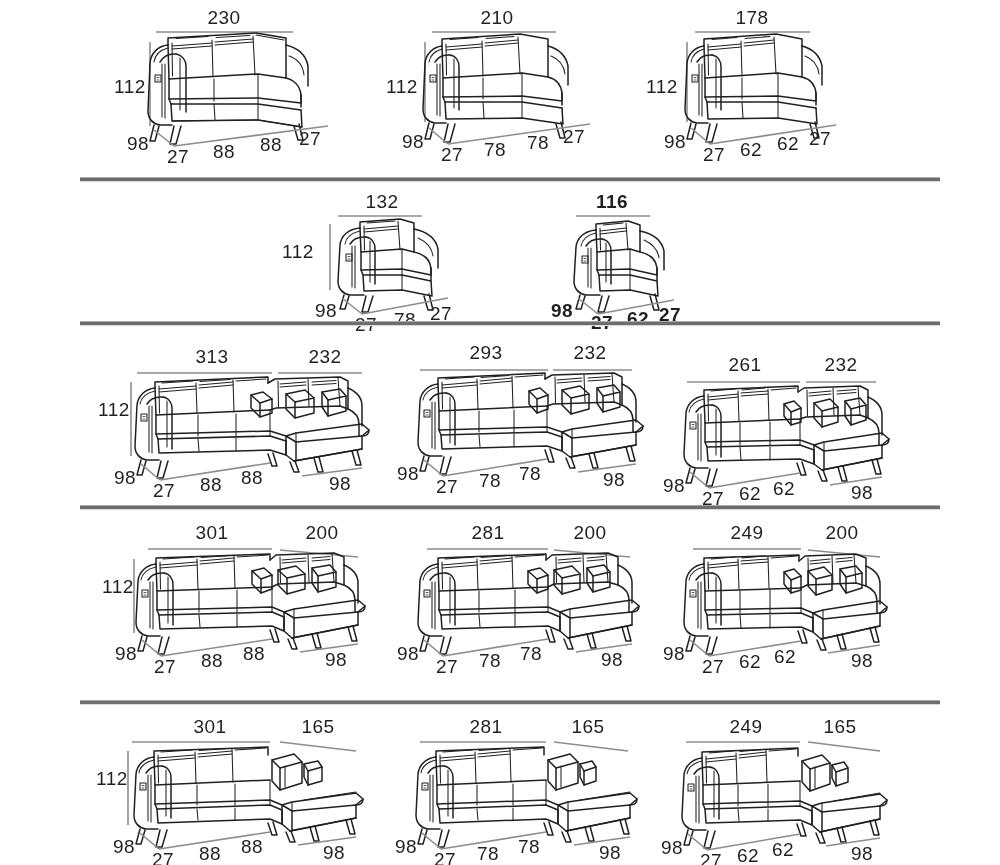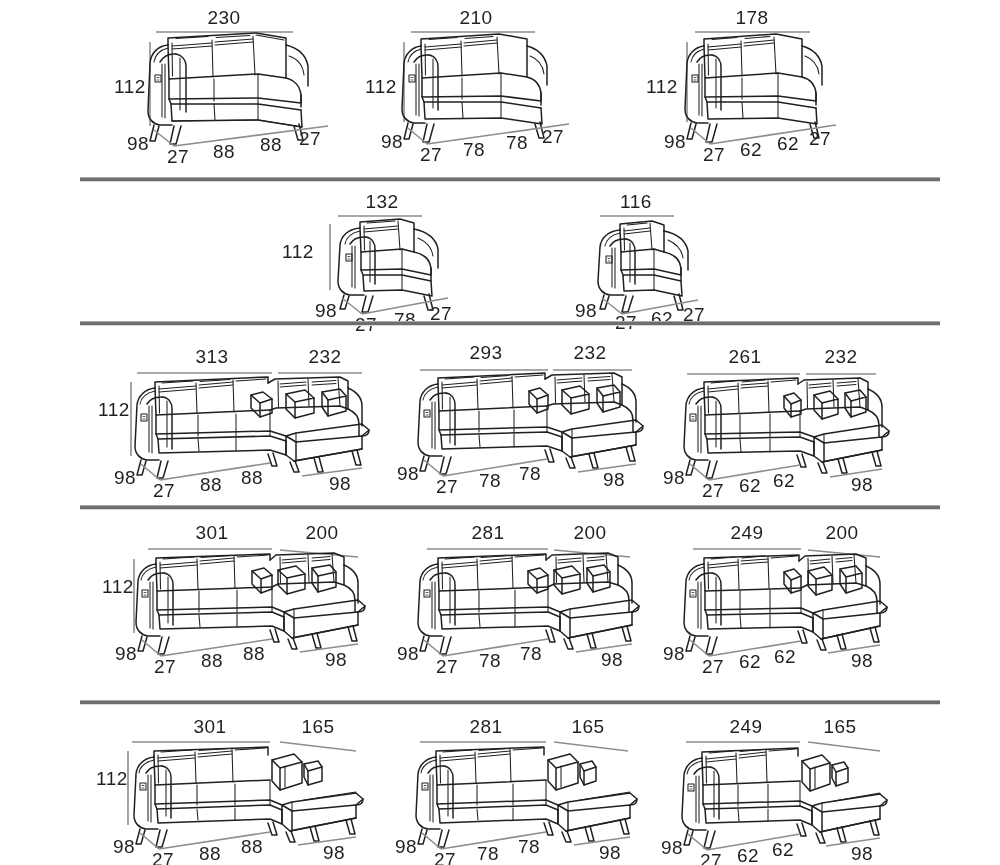--- a/index.html
+++ b/index.html
@@ -133,21 +133,21 @@
         <line class="dimline" x1="46" y1="130" x2="66" y2="146"></line>
         <text class="dimlabel" x="30" y="150" text-anchor="middle">98</text>
         <line class="dimline" x1="66" y1="146" x2="220" y2="126"></line>
         <text class="dimlabel" x="70" y="163" text-anchor="middle">27</text>
         <text class="dimlabel" x="116" y="158" text-anchor="middle">88</text>
         <text class="dimlabel" x="163" y="151" text-anchor="middle">88</text>
         <text class="dimlabel" x="202" y="145" text-anchor="middle">27</text>
       </svg>
     </div>
 
-    <div class="item" style="left:359px;top:0px;">
+    <div class="item" style="left:380px;top:0px;">
       <svg width="250" height="168" viewBox="0 0 250 168">
         <text class="dimlabel" x="117" y="24" text-anchor="middle">210</text>
         <line class="dimline" x1="52" y1="32" x2="176" y2="32"></line>
         <text class="dimlabel" x="22" y="93" text-anchor="middle">112</text>
         <line class="dimline" x1="45" y1="42" x2="45" y2="122"></line>
 
         <g>
           <path class="drawline" d="M62 46 L62 39 L140 34 L168 39 L168 46"></path>
           <path class="drawline" d="M62 46 L63 78 L142 73 L168 77 L168 46"></path>
           <path class="drawline thin" d="M66 44 L66.5 75"></path>
@@ -288,21 +288,21 @@
 
         <line class="dimline" x1="70" y1="112" x2="90" y2="128"></line>
         <text class="dimlabel" x="54" y="131" text-anchor="middle">98</text>
         <line class="dimline" x1="90" y1="128" x2="176" y2="112"></line>
         <text class="dimlabel" x="94" y="145" text-anchor="middle">27</text>
         <text class="dimlabel" x="133" y="140" text-anchor="middle">78</text>
         <text class="dimlabel" x="169" y="134" text-anchor="middle">27</text>
       </svg>
     </div>
 
-    <div class="item" style="left:564px;top:0px;">
+    <div class="item" style="left:540px;top:0px;font-weight:bold;">
       <svg width="230" height="130" viewBox="0 0 230 130">
         <text class="dimlabel" x="72" y="22" text-anchor="middle">116</text>
         <line class="dimline" x1="36" y1="30" x2="110" y2="30"></line>
 
         <g>
           <path class="drawline" d="M56 44 L56 38 L88 35 L100 39 L100 45"></path>
           <path class="drawline" d="M56 44 L57 66 L90 63 L100 66 L100 45"></path>
           <path class="drawline thin" d="M60 42 L60.5 64"></path>
           <path class="drawline thin" d="M86 37 L88 64"></path>
           <path class="drawline thin" d="M60 45 L86 42 M60 48 L86 45"></path>
@@ -501,21 +501,21 @@
         <text class="dimlabel" x="18" y="148" text-anchor="middle">98</text>
         <line class="dimline" x1="53" y1="144" x2="157" y2="127"></line>
         <text class="dimlabel" x="57" y="161" text-anchor="middle">27</text>
         <text class="dimlabel" x="100" y="155" text-anchor="middle">78</text>
         <text class="dimlabel" x="140" y="148" text-anchor="middle">78</text>
         <line class="dimline" x1="188" y1="140" x2="246" y2="132"></line>
         <text class="dimlabel" x="224" y="154" text-anchor="middle">98</text>
       </svg>
     </div>
 
-    <div class="item" style="left:660px;top:4px;">
+    <div class="item" style="left:660px;top:12px;">
       <svg width="290" height="168" viewBox="0 0 290 168">
         <text class="dimlabel" x="85" y="27" text-anchor="middle">261</text>
         <line class="dimline" x1="27" y1="38" x2="140" y2="38"></line>
         <text class="dimlabel" x="181" y="27" text-anchor="middle">232</text>
         <line class="dimline" x1="146" y1="38" x2="216" y2="38"></line>
 
         <g>
           <path class="drawline" d="M44 52 L44 46 L138 42 L138 48"></path>
           <path class="drawline" d="M44 52 L45 79 L140 75"></path>
           <path class="drawline thin" d="M48 50 L48.5 77"></path>

